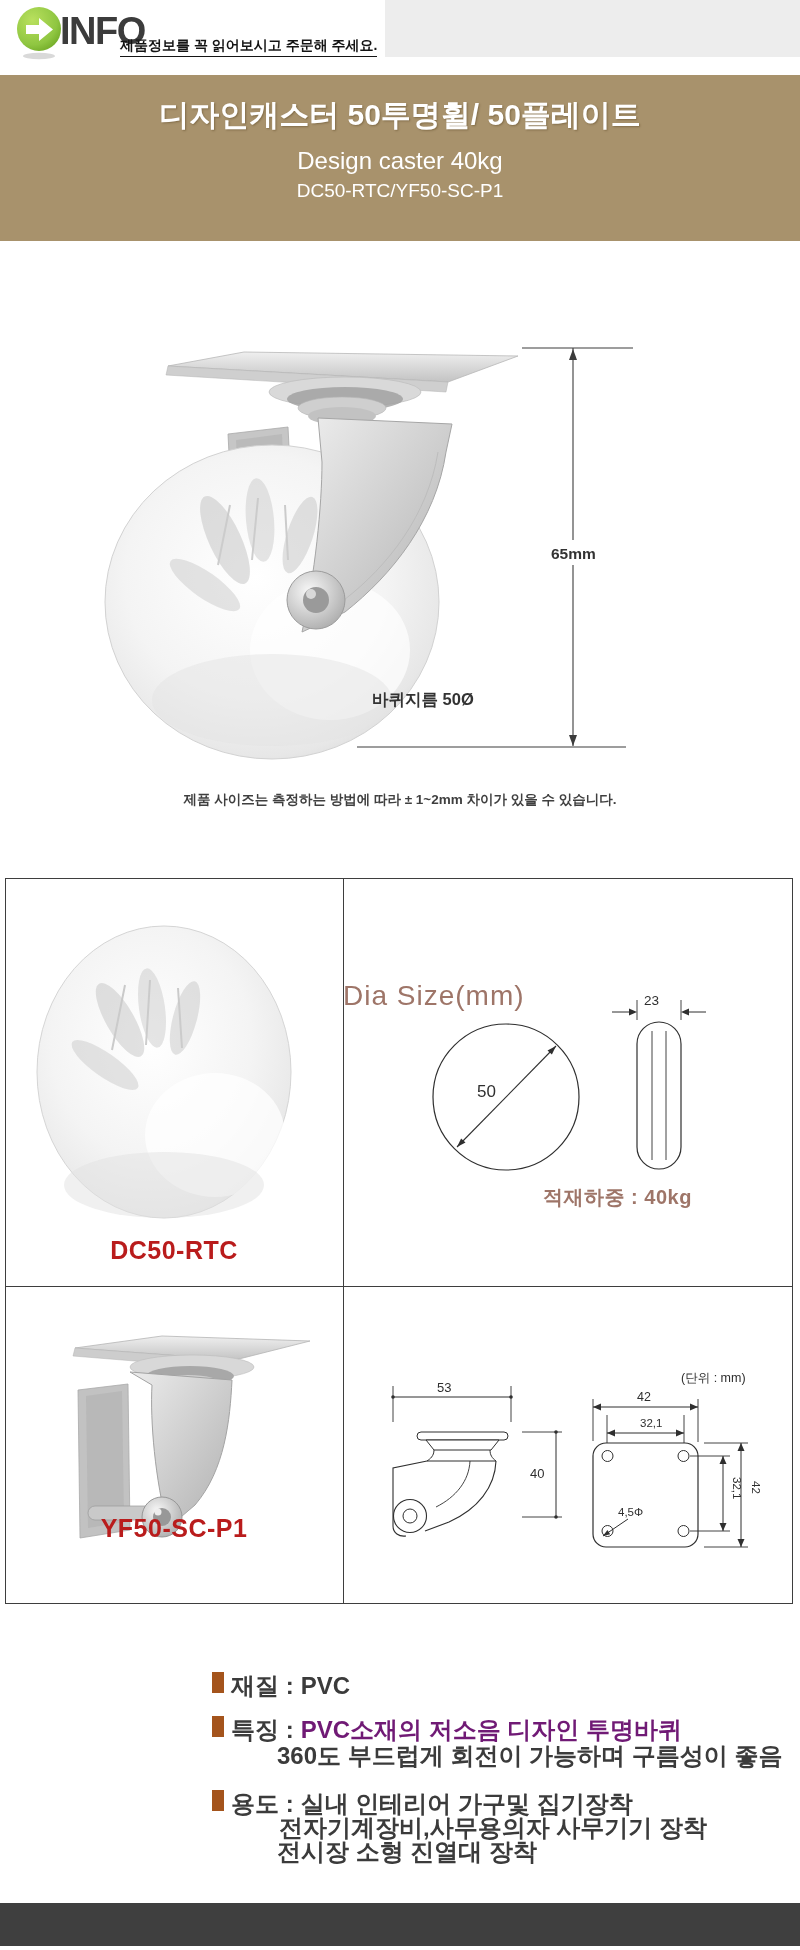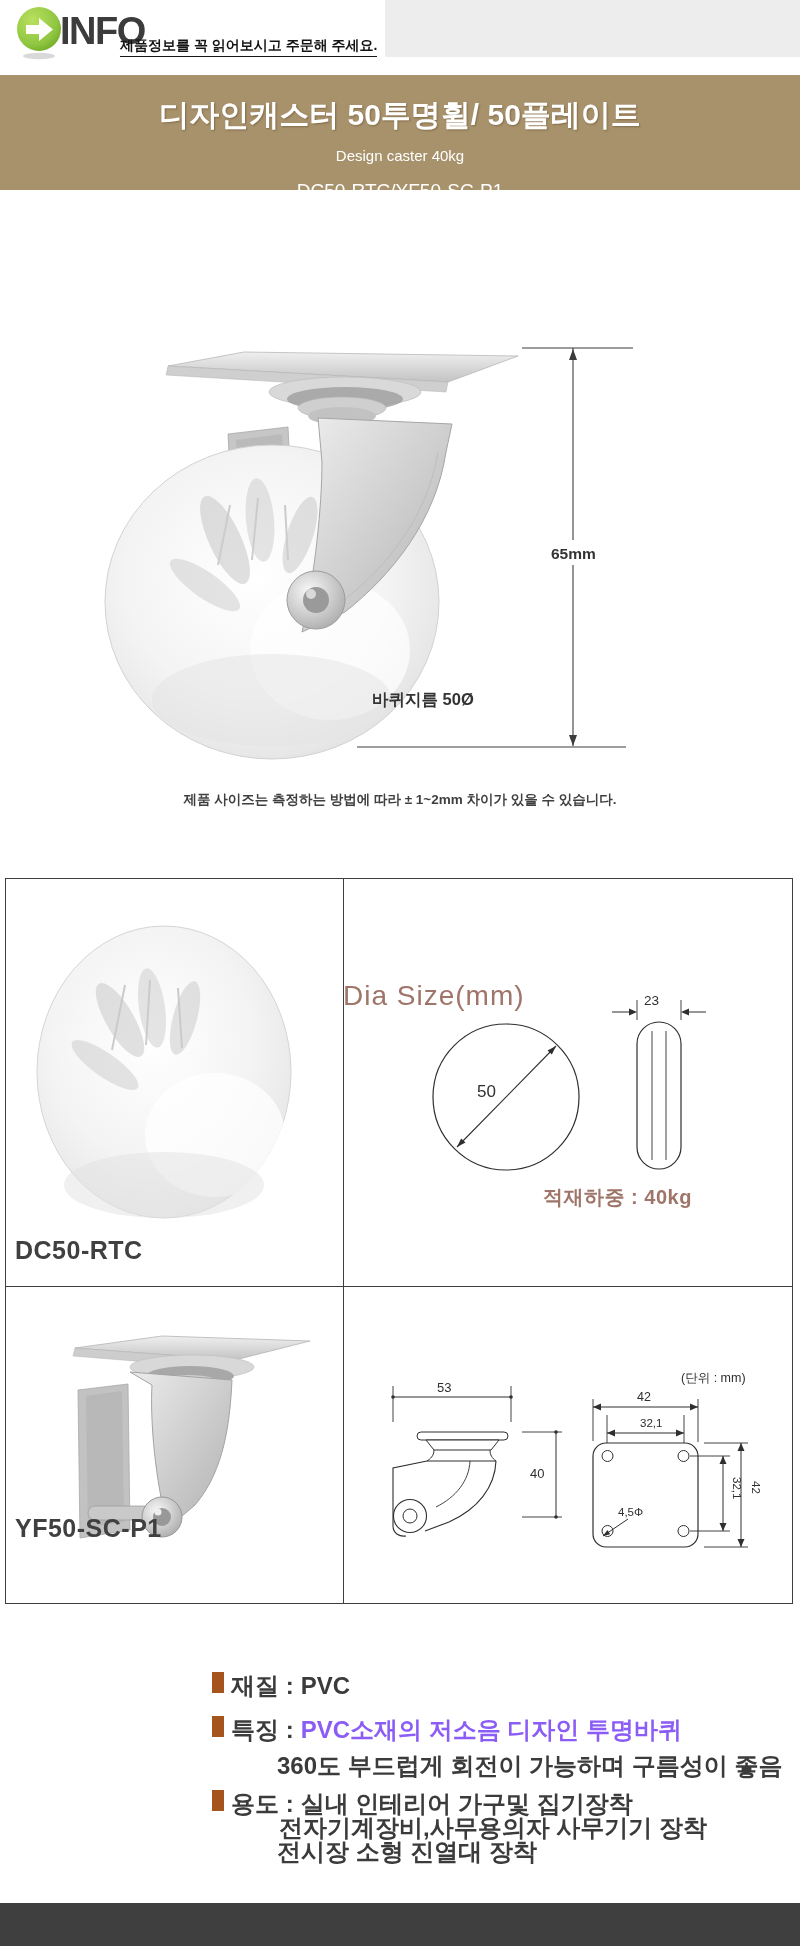--- a/index.html
+++ b/index.html
@@ -5,40 +5,40 @@
   html,body{margin:0;padding:0;background:#fff;}
   #page{position:relative;width:800px;height:1950px;background:#fff;overflow:hidden;
         font-family:"Liberation Sans","DejaVu Sans",sans-serif;}
   .abs{position:absolute;}
   
   .hdr-graybox{left:385px;top:0;width:415px;height:57px;background:#ededed;}
   .info-title{left:60px;top:10px;font-size:38px;font-weight:800;color:#3c3c3c;letter-spacing:-1.5px;}
   .info-note{left:120px;top:37px;font-size:14px;font-weight:700;color:#141414;
              border-bottom:1.5px solid #141414;padding-bottom:1px;}
   
-  .banner{left:0;top:75px;width:800px;height:115px;background:#a8926c;}
+  .banner{left:0;top:75px;width:800px;height:166px;background:#a8926c;}
   .banner div{position:absolute;left:0;right:0;text-align:center;color:#fff;}
   .banner-title{top:20px;font-size:30px;font-weight:700;text-shadow:1px 1px 2px rgba(60,40,10,.35);}
-  .banner-sub{top:72px;font-size:15px;font-weight:400;}
+  .banner-sub{top:72px;font-size:24px;font-weight:400;}
   .banner-model{top:105px;font-size:19px;font-weight:400;}
   
   .size-note{left:0;top:791px;width:800px;text-align:center;font-size:13.5px;font-weight:600;color:#3f3f3f;}
   
   .spec-table{left:5px;top:878px;width:788px;height:726px;border:1.5px solid #3e3e3e;box-sizing:border-box;}
   .vdiv{left:336.5px;top:0;bottom:0;width:1.5px;background:#3e3e3e;}
   .hdiv{left:0;right:0;top:406.5px;height:1.5px;background:#3e3e3e;}
-  .model-label{width:338px;font-size:25px;font-weight:600;color:#404040;letter-spacing:.5px;padding-left:10px;}
+  .model-label{width:338px;text-align:center;font-size:25px;font-weight:600;color:#b91c1c;letter-spacing:.5px;}
   .dc50{left:5px;top:1236px;}
   .yf50{left:5px;top:1514px;}
   .dia-title{left:343px;top:980px;width:320px;font-size:28px;color:#9e7568;letter-spacing:1px;}
   .load-label{left:543px;top:1184px;font-size:20px;font-weight:600;color:#9e7568;letter-spacing:.5px;}
   
   .bullet{width:12px;height:21px;background:#a4541c;}
   .d-line{font-size:24px;font-weight:700;color:#3b3b3b;white-space:nowrap;}
-  .hl{color:#8b5cf6;}
+  .hl{color:#701a75;}
   .val{margin-left:7px;}
   .footer-bar{left:0;top:1903px;width:800px;height:43px;background:#3f3f3f;}
   svg text{font-family:"Liberation Sans","DejaVu Sans",sans-serif;}
 </style>
 </head>
 <body>
 
 <div id="page">
 
   <div class="abs hdr-graybox"></div>
@@ -272,21 +272,21 @@
 
   <div class="abs bullet" style="left:212px;top:1672px;"></div>
   <div class="abs d-line" style="left:231px;top:1670px;">
     <span>재질 :</span><span class="val">PVC</span>
   </div>
 
   <div class="abs bullet" style="left:212px;top:1716px;"></div>
   <div class="abs d-line" style="left:231px;top:1714px;">
     <span>특징 :</span><span class="val hl">PVC소재의 저소음 디자인 투명바퀴</span>
   </div>
-  <div class="abs d-line" style="left:277px;top:1740px;margin-top:10px;">360도 부드럽게 회전이 가능하며 구름성이 좋음</div>
+  <div class="abs d-line" style="left:277px;top:1740px;">360도 부드럽게 회전이 가능하며 구름성이 좋음</div>
 
   <div class="abs bullet" style="left:212px;top:1790px;"></div>
   <div class="abs d-line" style="left:231px;top:1788px;">
     <span>용도 :</span><span class="val">실내 인테리어 가구및 집기장착</span>
   </div>
   <div class="abs d-line" style="left:279px;top:1812px;">전자기계장비,사무용의자 사무기기 장착</div>
   <div class="abs d-line" style="left:277px;top:1836px;">전시장 소형 진열대 장착</div>
 
   <div class="abs footer-bar"></div>
 

